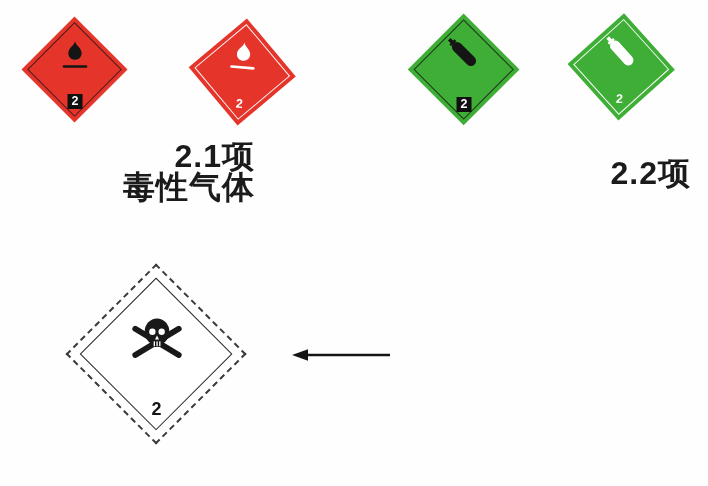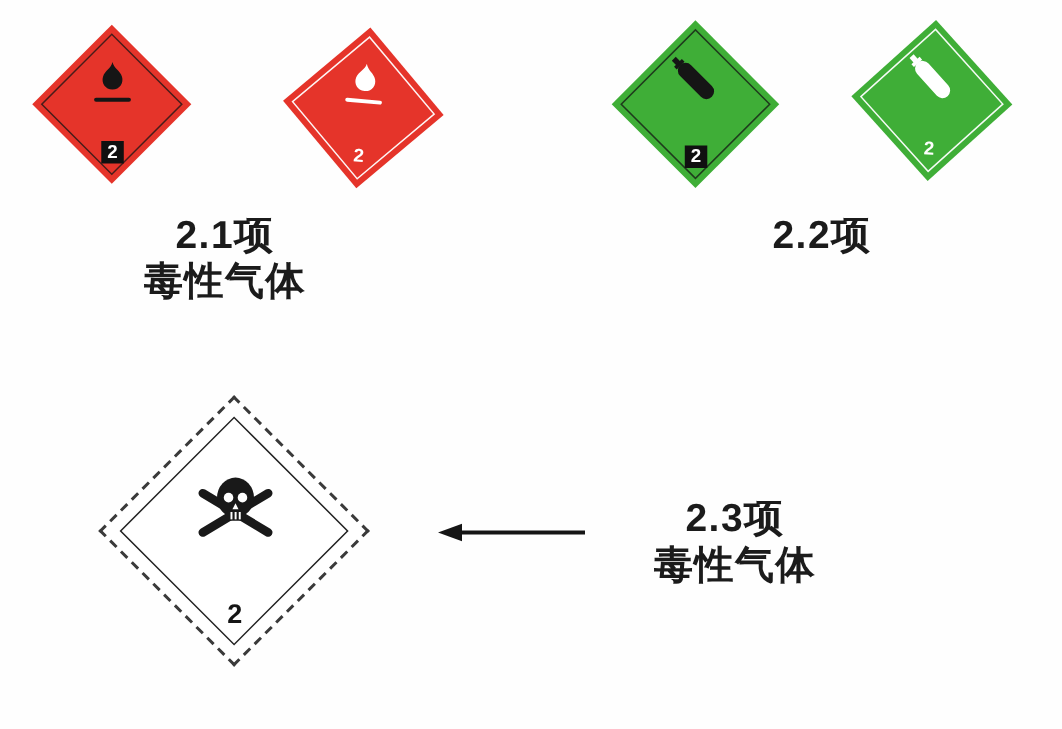--- a/index.html
+++ b/index.html
@@ -33,23 +33,23 @@
   .toxic .pc-num{color:#151515;font-size:18px;line-height:20px;bottom:26px;}
 
   
   .p-red1{left:22px;top:17px;width:106px;height:106px;}
   .p-red2{left:188px;top:18px;width:108px;height:108px;transform:rotate(5deg);}
   .p-green1{left:408px;top:14px;width:112px;height:112px;}
   .p-green2{left:567px;top:13px;width:108px;height:108px;transform:rotate(3deg);}
   .p-toxic{left:66px;top:264px;width:181px;height:181px;}
 
   
-  .caption{position:absolute;text-align:center;font-weight:700;font-size:26px;line-height:31px;letter-spacing:1px;}
+  .caption{position:absolute;text-align:right;font-weight:700;font-size:32px;line-height:31px;letter-spacing:1px;}
   .c21{left:45px;top:141px;width:210px;}
-  .c22{left:405px;top:141px;width:286px;}
+  .c22{left:405px;top:158px;width:286px;}
   .c23{left:402px;top:330px;width:176px;}
 
   
   .arrow{position:absolute;left:292px;top:347px;width:100px;height:16px;}
 </style>
 </head>
 <body>
 
 <div class="stage">
 
@@ -121,18 +121,14 @@
     <div class="pc-num">2</div>
   </div>
 
   <div class="arrow">
     <svg width="100" height="16" viewBox="0 0 100 16">
       <line x1="98" y1="8" x2="14" y2="8" stroke="#151515" stroke-width="2.6"></line>
       <polygon points="0,8 16,2.2 16,13.8" fill="#151515"></polygon>
     </svg>
   </div>
 
-  <div class="caption c23">
-    <div>2.3项</div>
-    <div>毒性气体</div>
-  </div>
 
 </div>
 
 </body></html>

